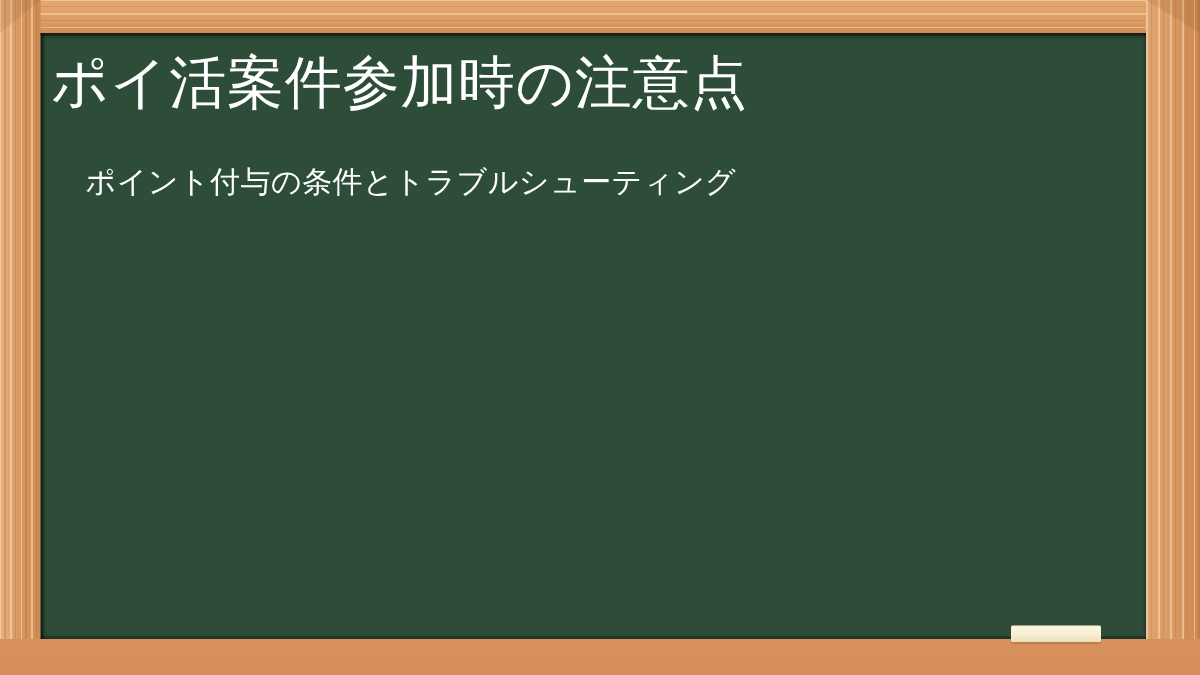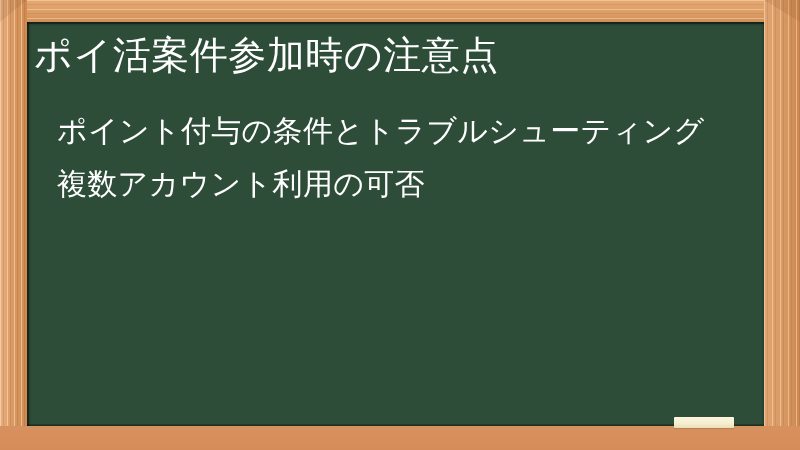--- a/index.html
+++ b/index.html
@@ -172,21 +172,21 @@
   .bullet-list {
     position: absolute;
     left: 30px;
     top: 82px;
     margin: 0;
     padding: 0;
     list-style: none;
   }
   .bullet-item {
     color: #ffffff;
-    font-size: 30px;
+    font-size: 20px;
     line-height: 1.78;
     font-weight: 400;
     letter-spacing: 0.3px;
     white-space: nowrap;
   }
 
   
   .chalk {
     position: absolute;
     left: 674px;
@@ -216,21 +216,20 @@
     <div class="board-lip-left"></div>
     <div class="board-lip-top"></div>
     <div class="board-lip-bottom"></div>
 
     <div class="content">
 
       <div class="board-title">ポイ活案件参加時の注意点</div>
 
       <ul class="bullet-list">
         <li class="bullet-item">ポイント付与の条件とトラブルシューティング</li>
-        <li class="bullet-item">複数アカウント利用の可否</li>
       </ul>
 
     </div>
   </div>
 
   <div class="chalk"></div>
 
 </div>
 
 </body></html>

